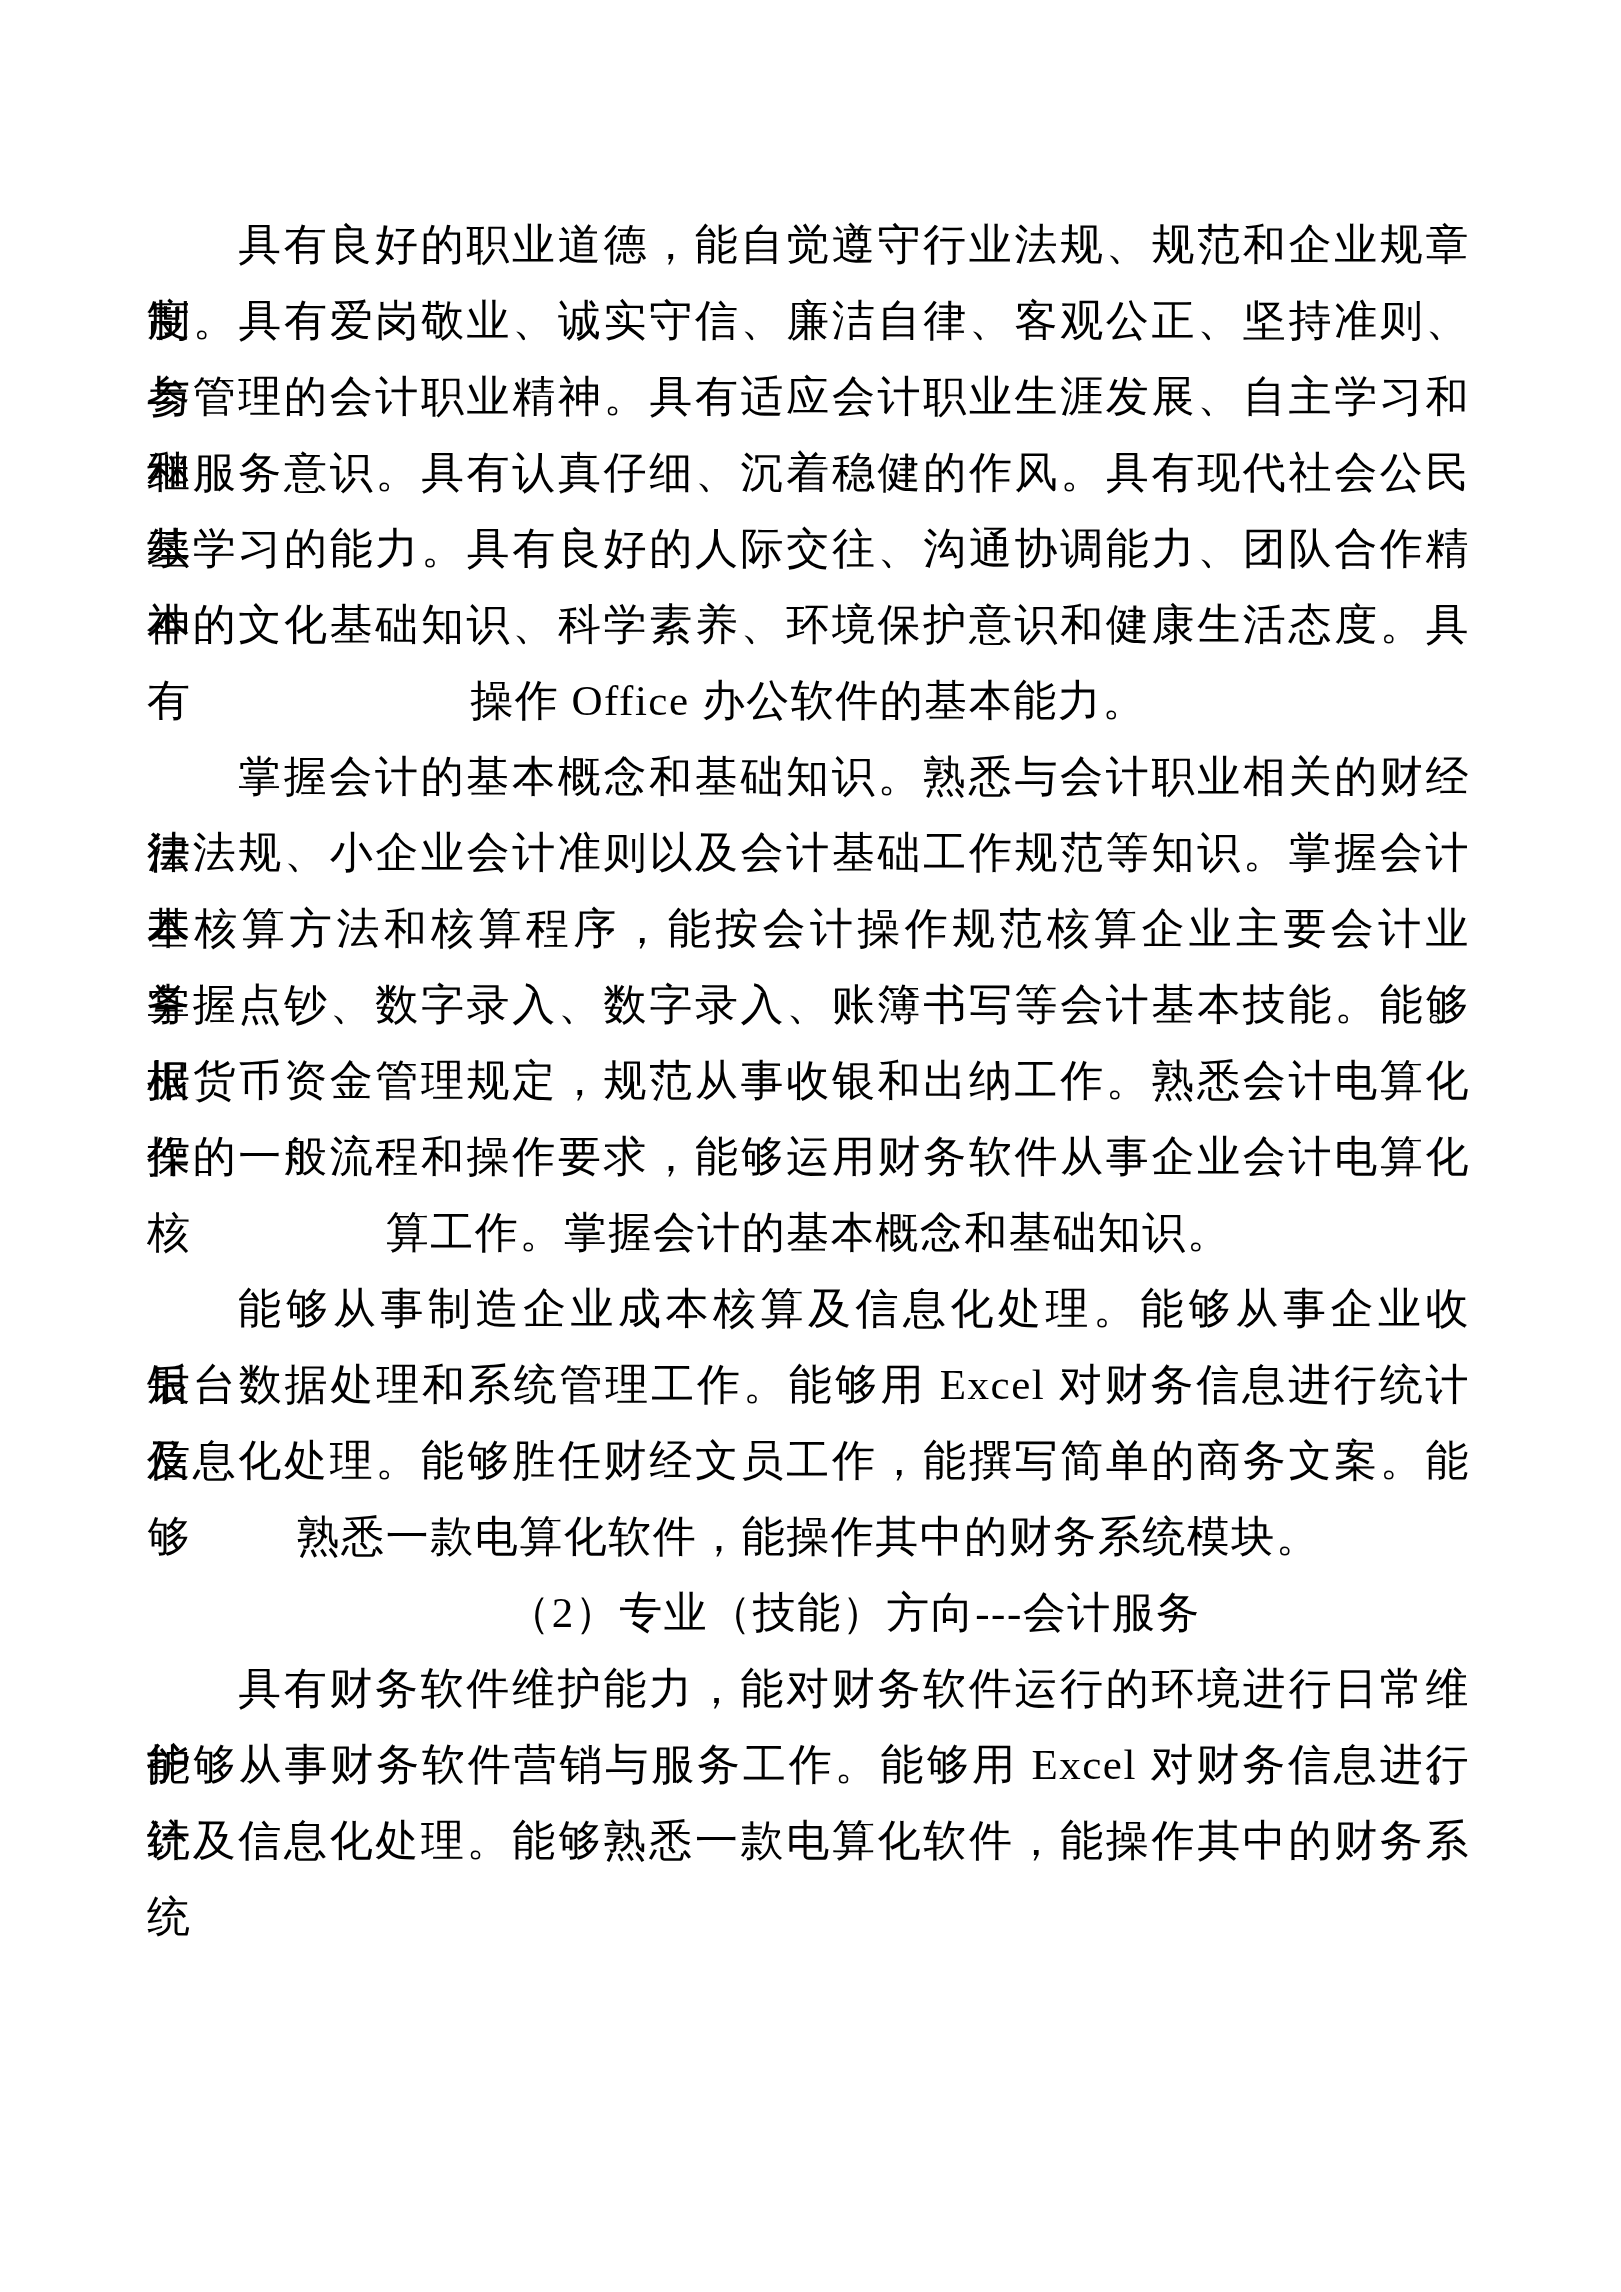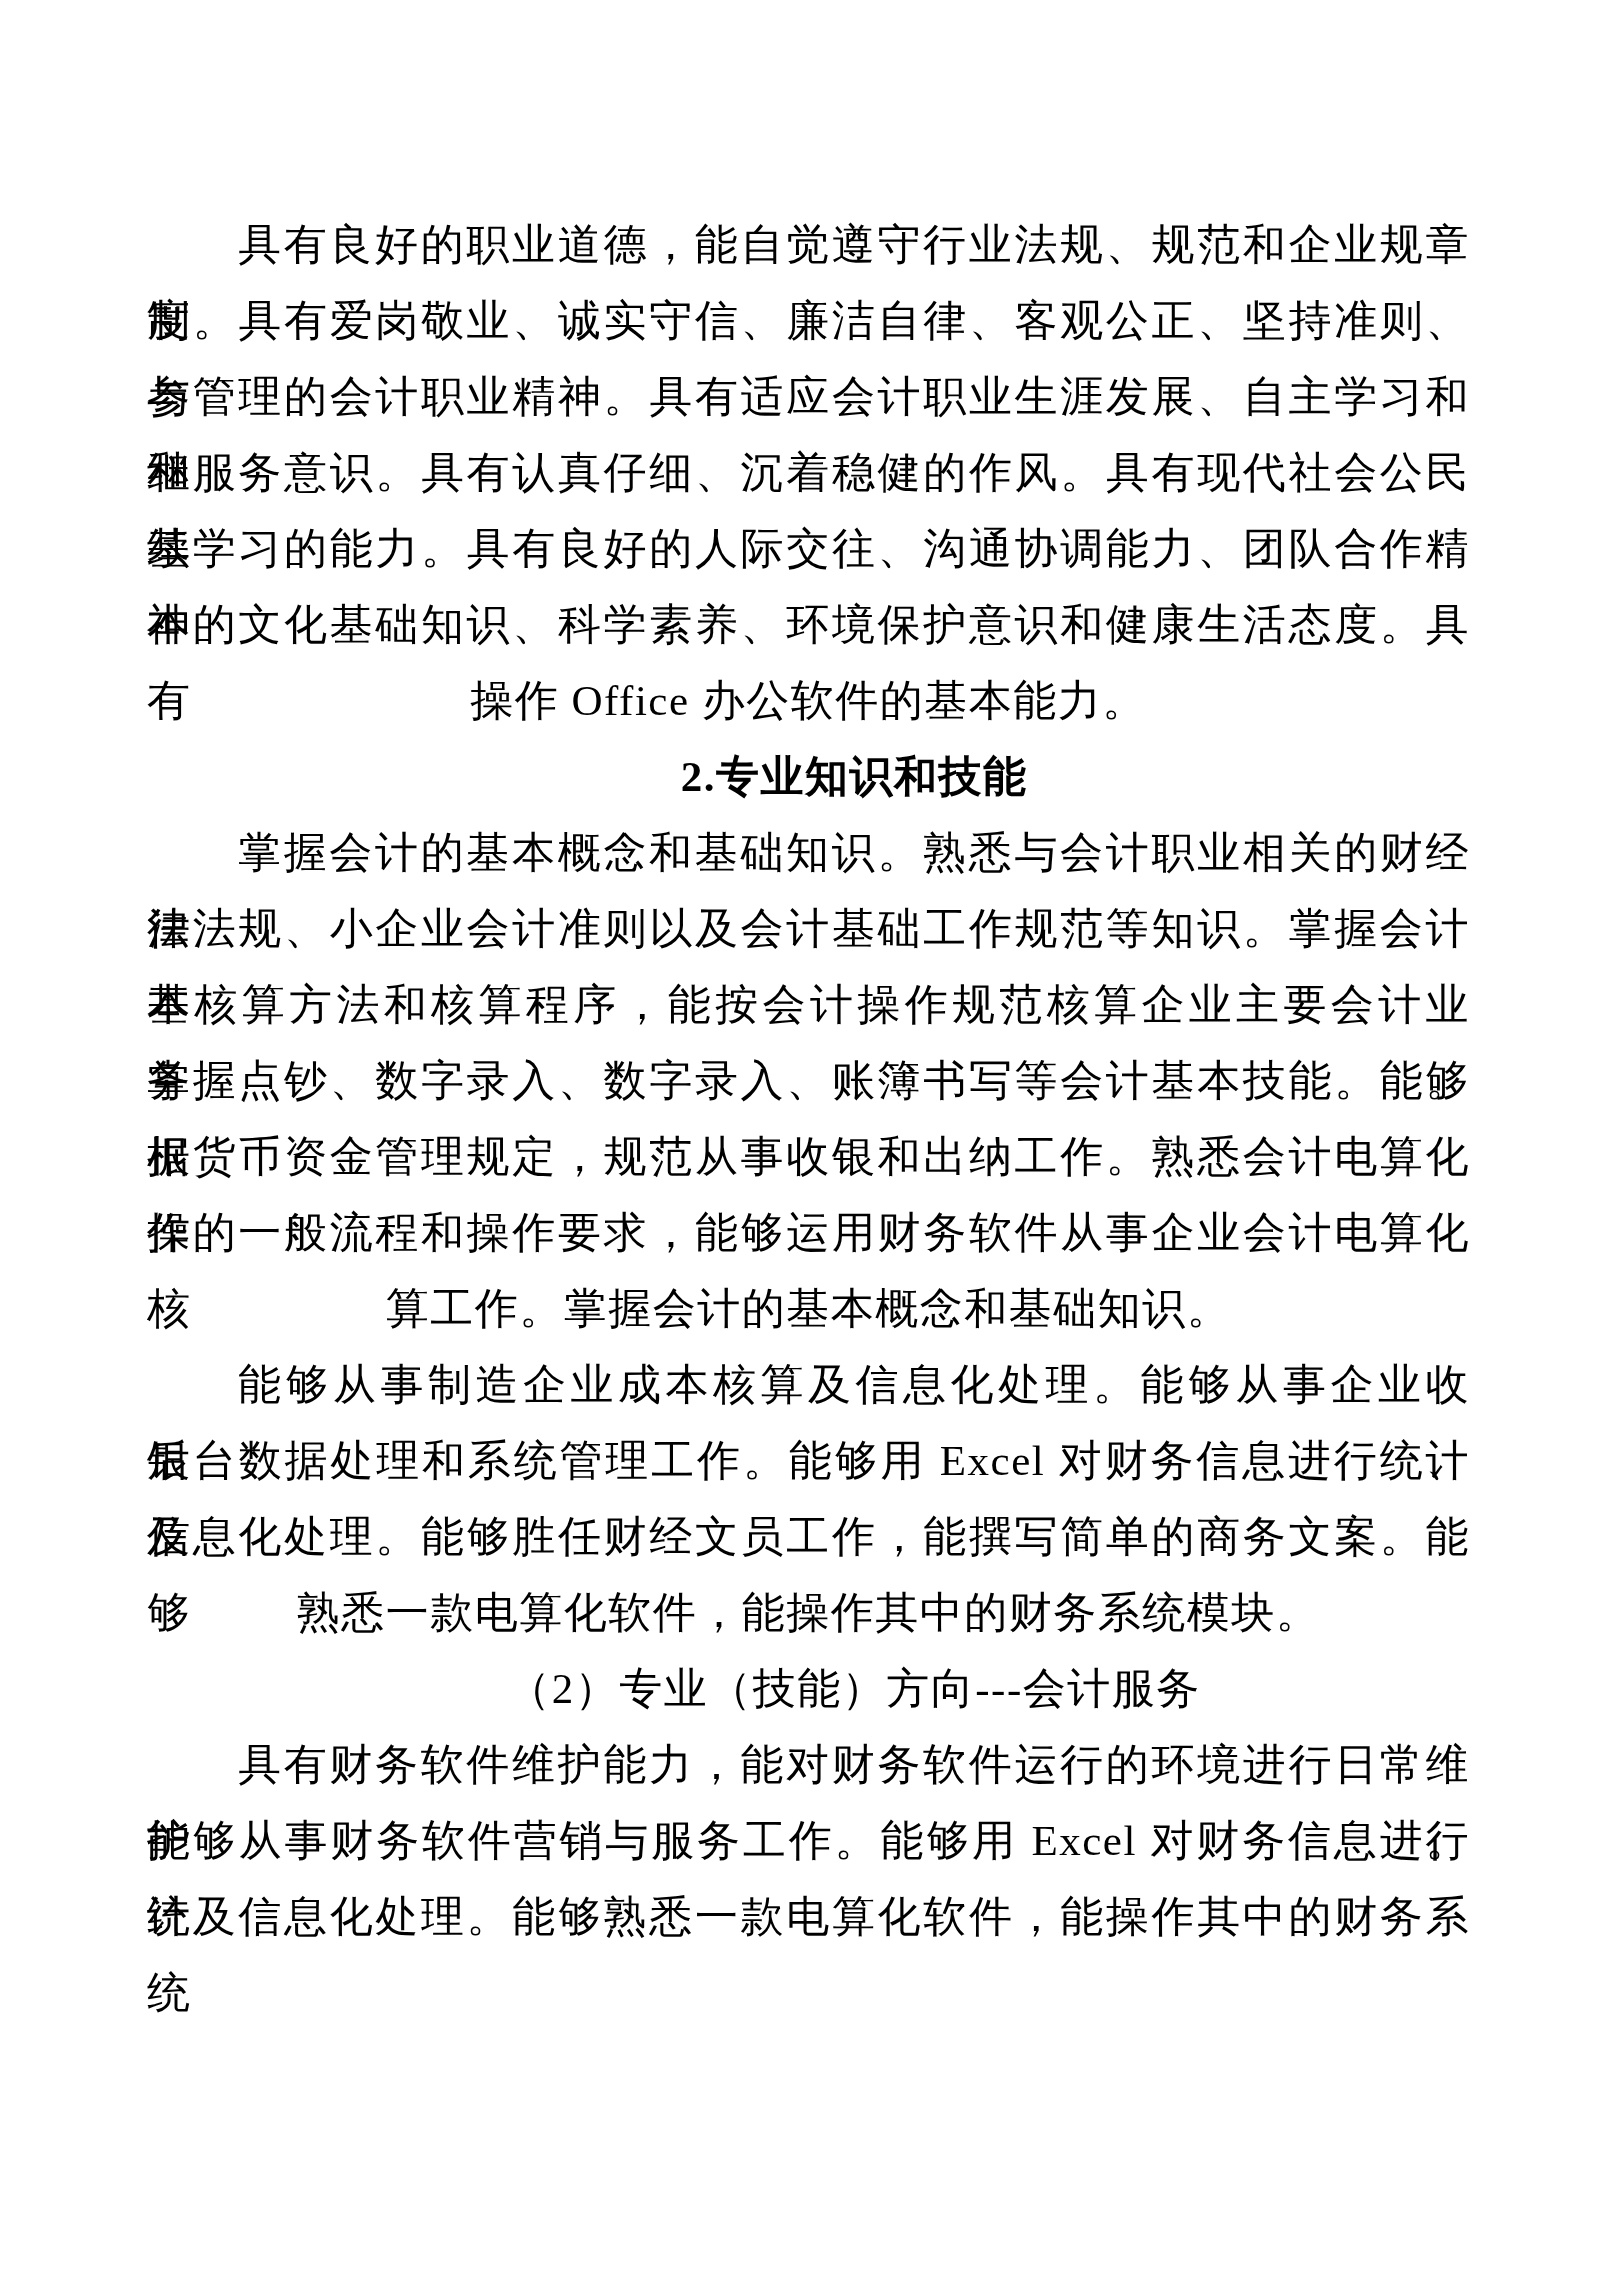--- a/index.html
+++ b/index.html
@@ -46,21 +46,20 @@
 
 <div class="page" style="background: rgb(255, 255, 255);">
   <div class="text-block" style="color: rgb(0, 0, 0);">
       <div class="line justify indent">具有良好的职业道德，能自觉遵守行业法规、规范和企业规章制</div>
       <div class="line justify">度。具有爱岗敬业、诚实守信、廉洁自律、客观公正、坚持准则、参</div>
       <div class="line justify">与管理的会计职业精神。具有适应会计职业生涯发展、自主学习和继</div>
       <div class="line justify">和服务意识。具有认真仔细、沉着稳健的作风。具有现代社会公民基</div>
       <div class="line justify">续学习的能力。具有良好的人际交往、沟通协调能力、团队合作精神</div>
       <div class="line justify">本的文化基础知识、科学素养、环境保护意识和健康生活态度。具有</div>
       <div class="line">操作 Office 办公软件的基本能力。</div>
-      <div class="line indent bold">2.专业知识和技能</div>
       <div class="line justify indent">掌握会计的基本概念和基础知识。熟悉与会计职业相关的财经法</div>
       <div class="line justify">律法规、小企业会计准则以及会计基础工作规范等知识。掌握会计基</div>
       <div class="line justify">本核算方法和核算程序，能按会计操作规范核算企业主要会计业务。</div>
       <div class="line justify">掌握点钞、数字录入、数字录入、账簿书写等会计基本技能。能够根</div>
       <div class="line justify">据货币资金管理规定，规范从事收银和出纳工作。熟悉会计电算化操</div>
       <div class="line justify">作的一般流程和操作要求，能够运用财务软件从事企业会计电算化核</div>
       <div class="line">算工作。掌握会计的基本概念和基础知识。</div>
       <div class="line justify indent">能够从事制造企业成本核算及信息化处理。能够从事企业收银、</div>
       <div class="line justify">后台数据处理和系统管理工作。能够用 Excel 对财务信息进行统计及</div>
       <div class="line justify">信息化处理。能够胜任财经文员工作，能撰写简单的商务文案。能够</div>

